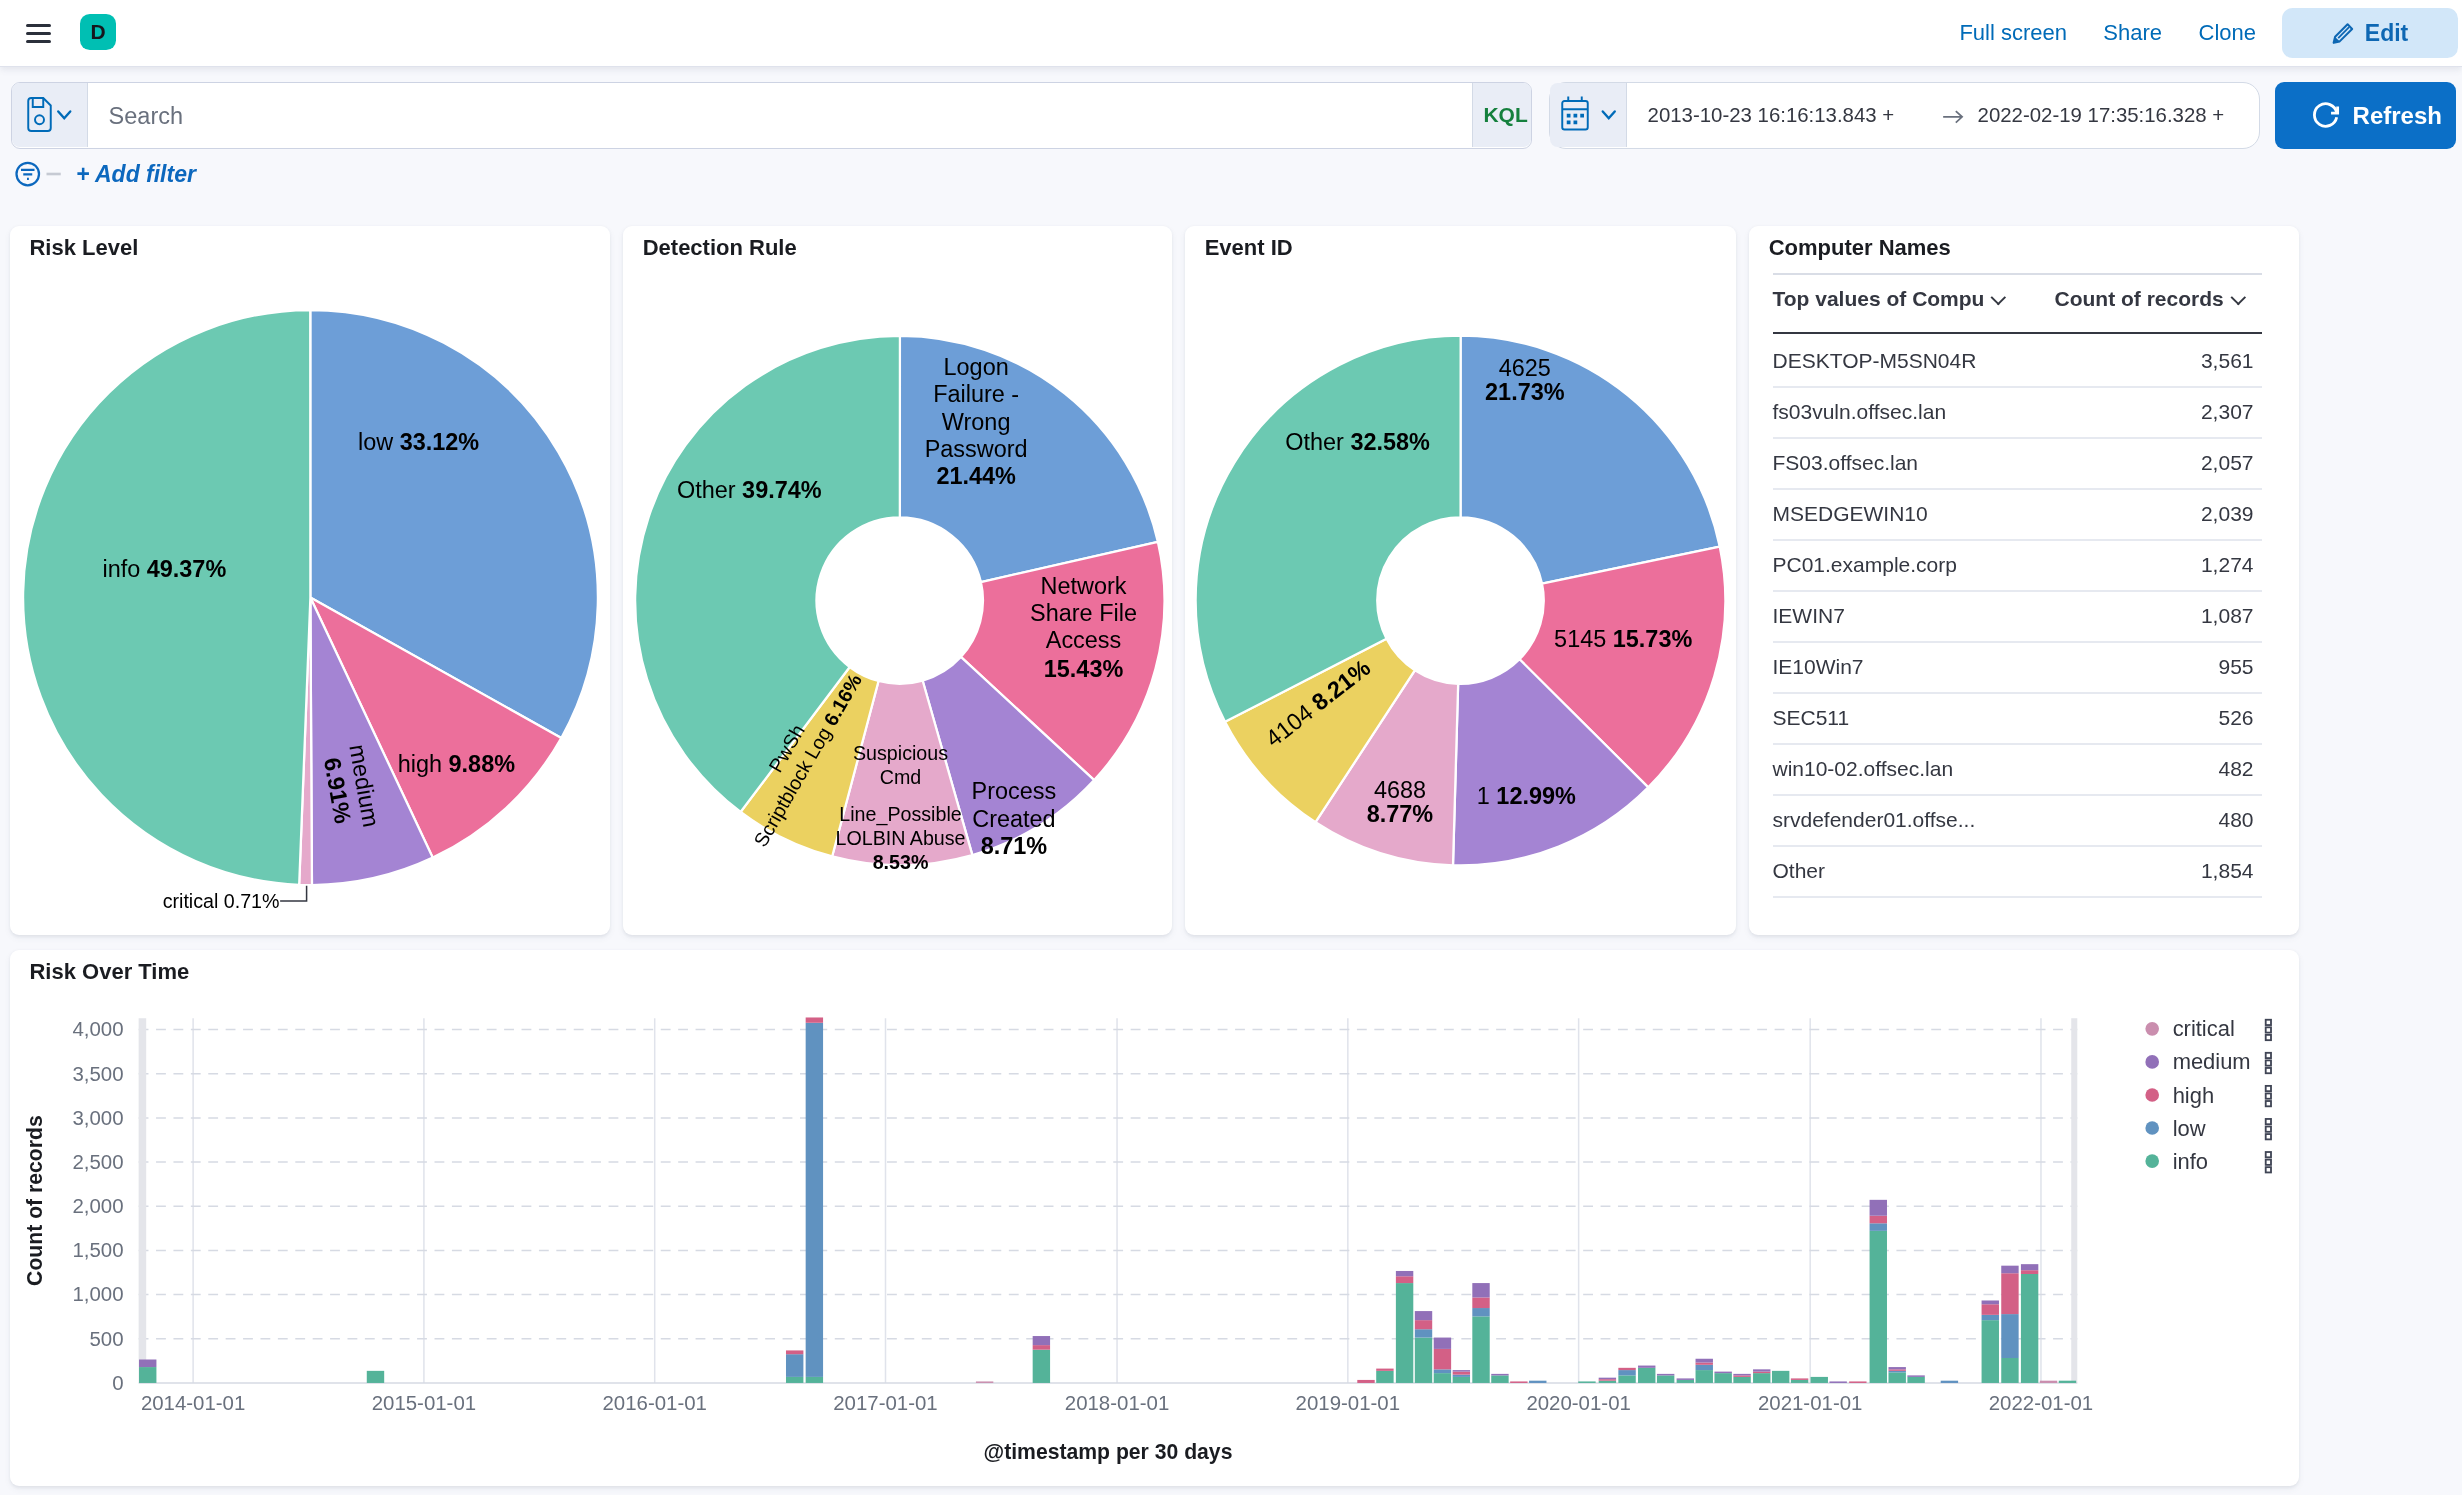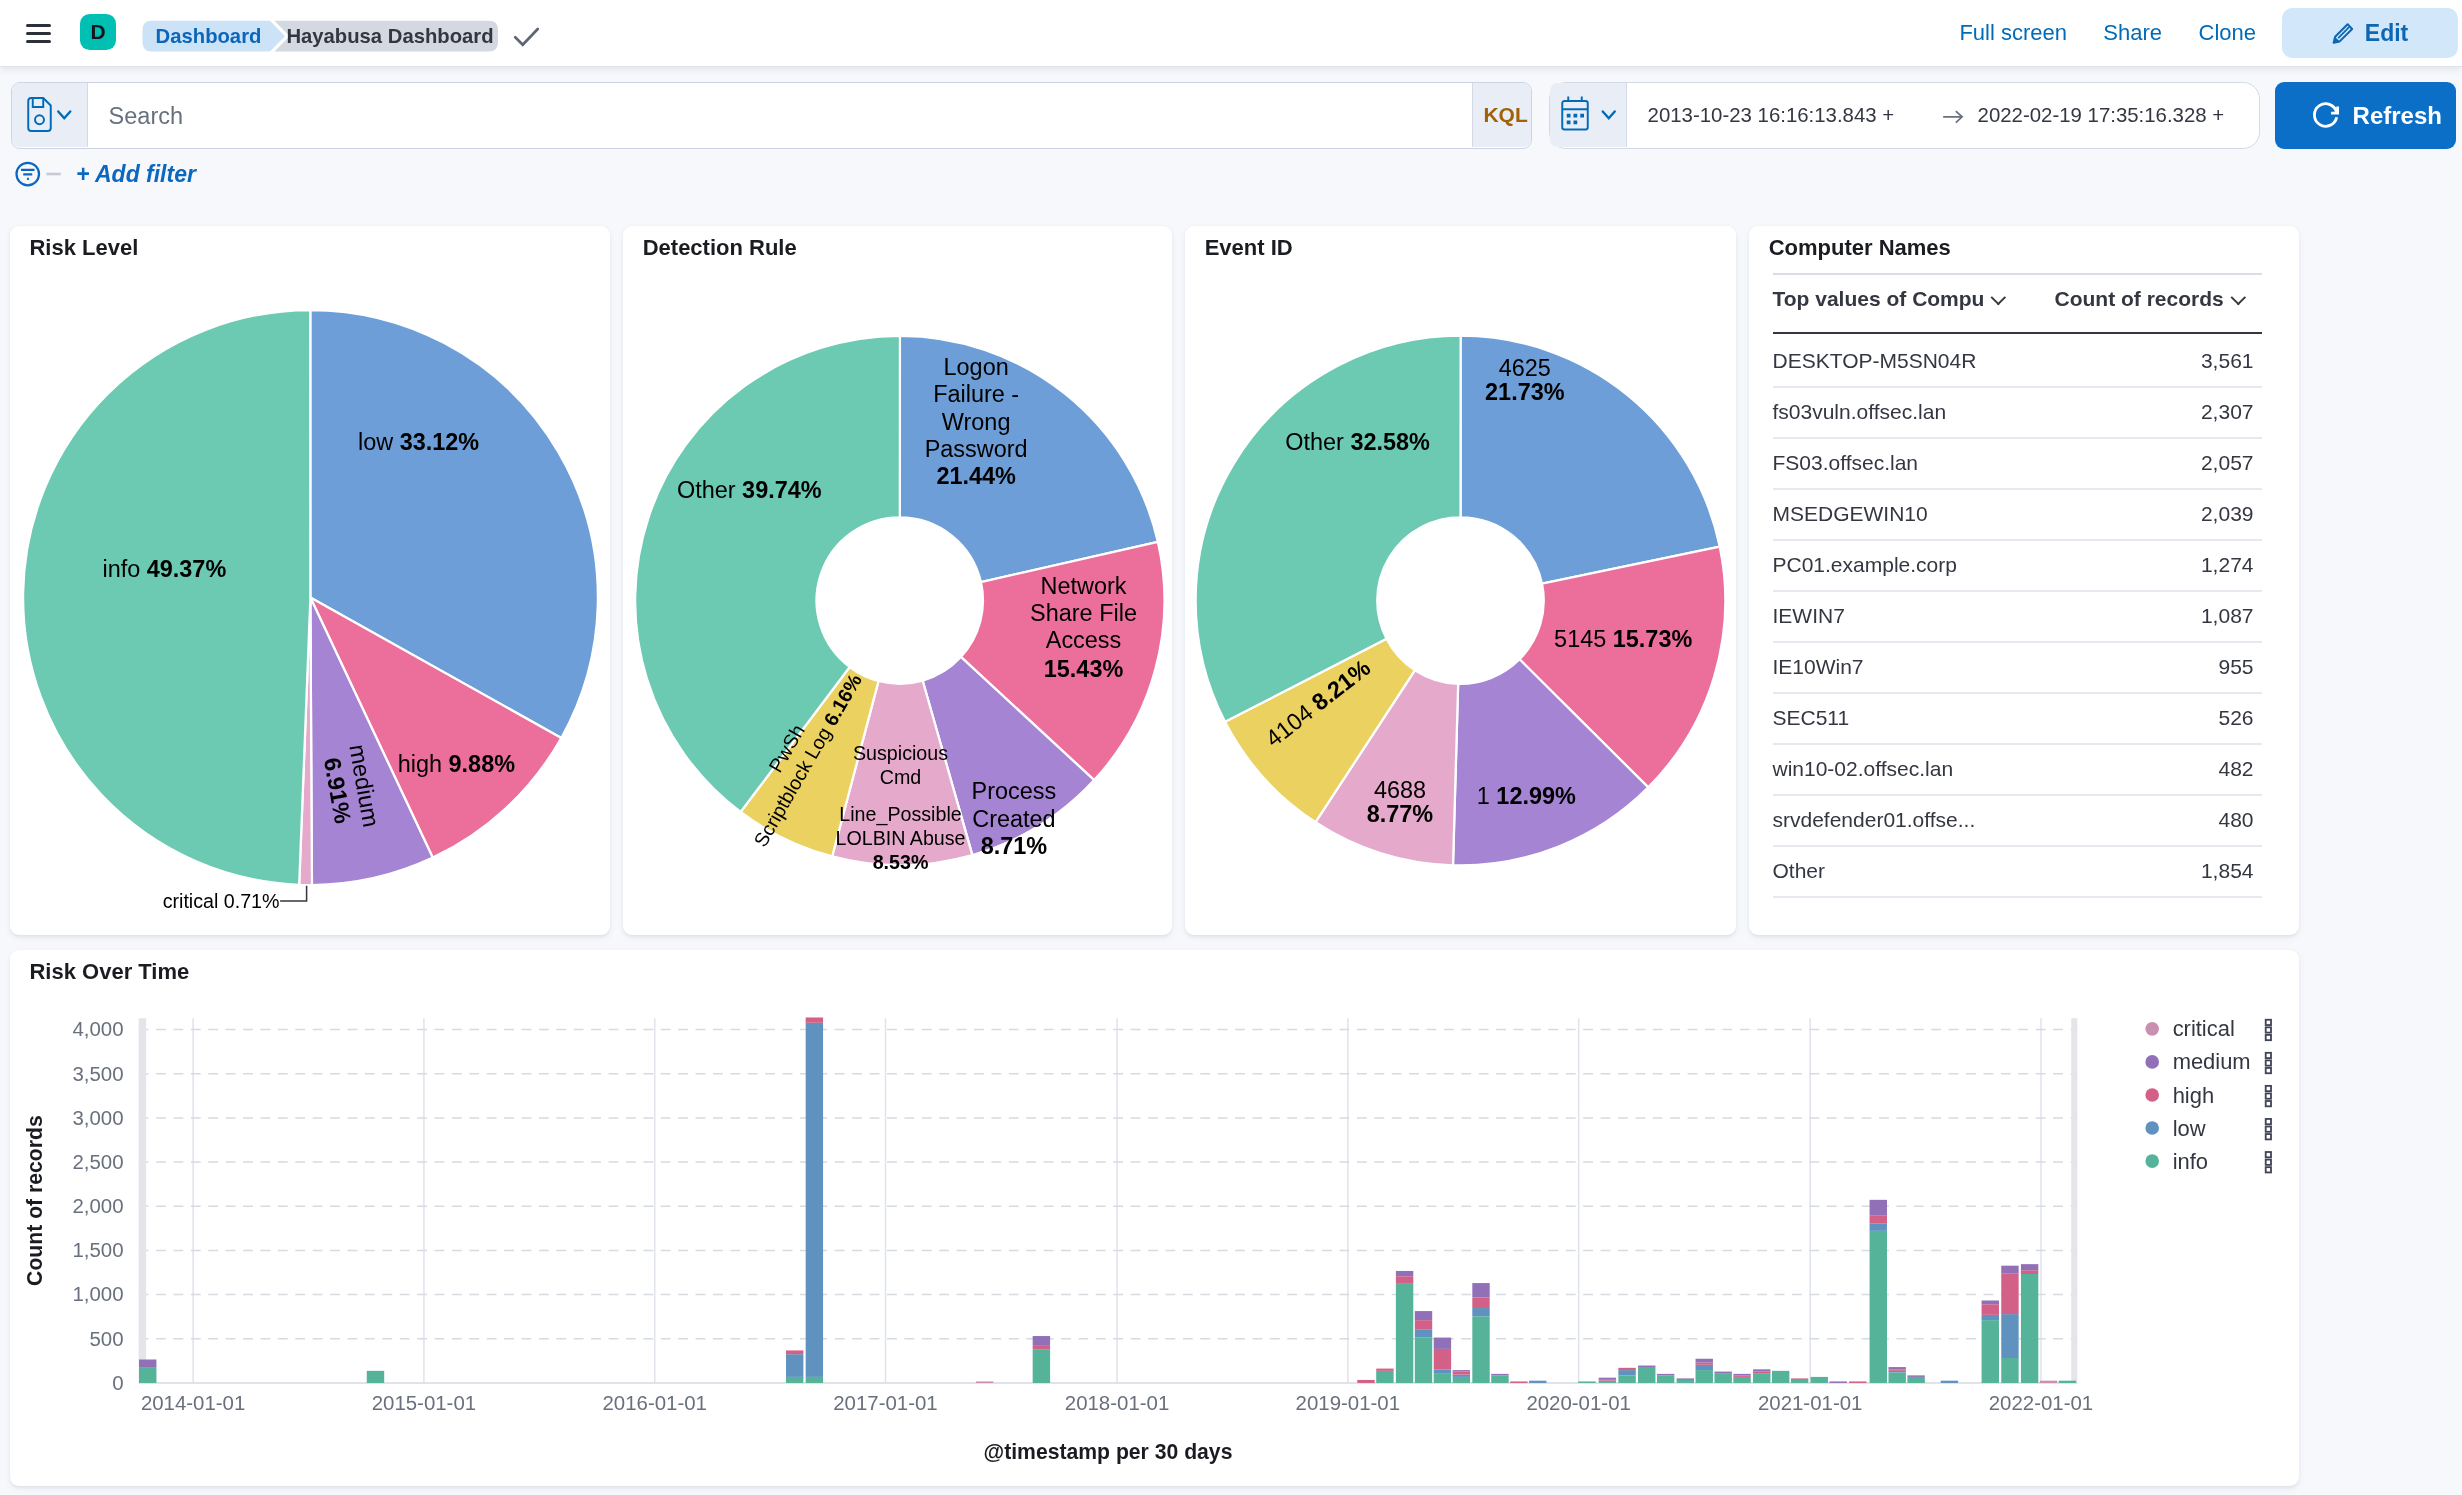--- a/index.html
+++ b/index.html
@@ -9,21 +9,21 @@
 .burger { position:absolute; left:26px; top:23.5px; width:25px; height:21px; }
 .burger div { height:3px; background:#2b303b; border-radius:1.5px; margin-bottom:5.1px; }
 .dbadge { position:absolute; left:80px; top:14.4px; width:36px; height:36px; background:#00BFB3; border-radius:9.8px; color:#15161c; font-size:21px; font-weight:bold; text-align:center; line-height:36px; }
 .crumbs { position:absolute; left:140px; top:19.7px; }
 .hlink { position:absolute; top:19.7px; font-size:22px; font-weight:400; color:#006bb8; }
 .editbtn { position:absolute; right:4.5px; top:8.3px; width:176px; height:50px; background:#d2e7f9; border-radius:10.6px; color:#0e67b3; font-size:23px; font-weight:600; text-align:center; line-height:50px; }
 .qrow { position:absolute; left:10.6px; top:82px; height:67px; }
 .searchbox { position:absolute; left:0; top:0; width:1521px; height:67px; background:#fff; border:1.5px solid #cdd3e3; border-radius:9px; }
 .sprepend { position:absolute; left:0; top:0; width:76px; height:64px; background:#e9edf6; border-right:1.5px solid #d3dae6; border-radius:7.6px 0 0 7.6px; }
 .sappend { position:absolute; right:0; top:0; width:59px; height:64px; background:#e9edf6; border-left:1.5px solid #d3dae6; border-radius:0 7.6px 7.6px 0; }
-.kql { font-size:21px; font-weight:600; color:#a16207; text-align:center; line-height:64px;padding-left:8px; }
+.kql { font-size:21px; font-weight:600; color:#15803d; text-align:center; line-height:64px;padding-left:8px; }
 .placeholder { position:absolute; left:91px; top:19.7px; font-size:23.5px; color:#69707D; }
 .datebox { position:absolute; left:1538px; top:0; width:711px; height:67px; background:#fff; border:1.5px solid #d3dae6; border-radius:17px; }
 .dprepend { position:absolute; left:0; top:0; width:77px; height:64px; background:#e9edf6; border-right:1.5px solid #d3dae6; border-radius:7.6px 0 0 7.6px; }
 .dtxt { position:absolute; top:21px; font-size:20.4px; color:#343741; white-space:nowrap; }
 .refresh { position:absolute; left:2264px; top:0; width:181px; height:67px; background:#0b6fc7; border-radius:9px; color:#fff;text-align:center; }
 .refresh span { position:absolute; left:78px; top:19.7px; font-size:24px; font-weight:600; }
 .frow { position:absolute; left:15px; top:159px;font-style:italic; }
 .addfilter { position:absolute; left:61px; top:1.5px; font-size:23px; font-weight:600; color:#0c68be; white-space:nowrap; }
 .panel { position:absolute; background:#fff; border-radius:9px; box-shadow:0 1.5px 3px rgba(65,78,101,.08), 0 3px 7.6px rgba(65,78,101,.06); }
 .ptitle { position:absolute; left:19.7px; top:9px; font-size:22px; font-weight:bold; color:#1a1c21; }
@@ -46,29 +46,20 @@
 </head>
 <body>
 
 <div class="hdr">
   <div class="burger">
       <div></div>
       <div></div>
       <div></div>
     </div>
   <div class="dbadge">D</div>
-  <div class="crumbs">
-    <svg width="530" height="33" viewBox="0 0 700 44">
-      <path d="M12,1 H170 L190,21.5 L170,42 H12 Q0,42 0,30 V13 Q0,1 12,1 Z" fill="#cbe2f7"></path>
-      <path d="M176,1 H462 Q474,1 474,13 V30 Q474,42 462,42 H176 L196,21.5 Z" fill="#d4d8e1"></path>
-      <text x="88" y="31" text-anchor="middle" font-size="27" font-weight="600" fill="#0a66bb">Dashboard</text>
-      <text x="330" y="31" text-anchor="middle" font-size="27" font-weight="600" fill="#343741">Hayabusa Dashboard</text>
-      <path d="M497,23 l10,10 l20,-21" fill="none" stroke="#5d6673" stroke-width="3.6" stroke-linecap="round"></path>
-    </svg>
-  </div>
   <div class="hlink" style="right:395px;">Full screen</div>
   <div class="hlink" style="right:300px;">Share</div>
   <div class="hlink" style="right:206px;text-align:center;">Clone</div>
   <div class="editbtn"><svg width="23.5" height="23.5" viewBox="0 0 16 16" style="vertical-align:-3.8px; margin-right:10.6px;">
         <path d="M11.3,1.6 L14.4,4.7 L5.9,13.2 L1.8,14.2 L2.8,10.1 Z" fill="none" stroke="#0e67b3" stroke-width="1.4" stroke-linejoin="round"></path>
         <path d="M12.3,3.5 L4.9,10.9" stroke="#0e67b3" stroke-width="1.2"></path>
         <path d="M3,10.3 L5.7,13 L1.9,14.1 Z" fill="#0e67b3"></path>
       </svg>Edit</div>
 </div>
 

